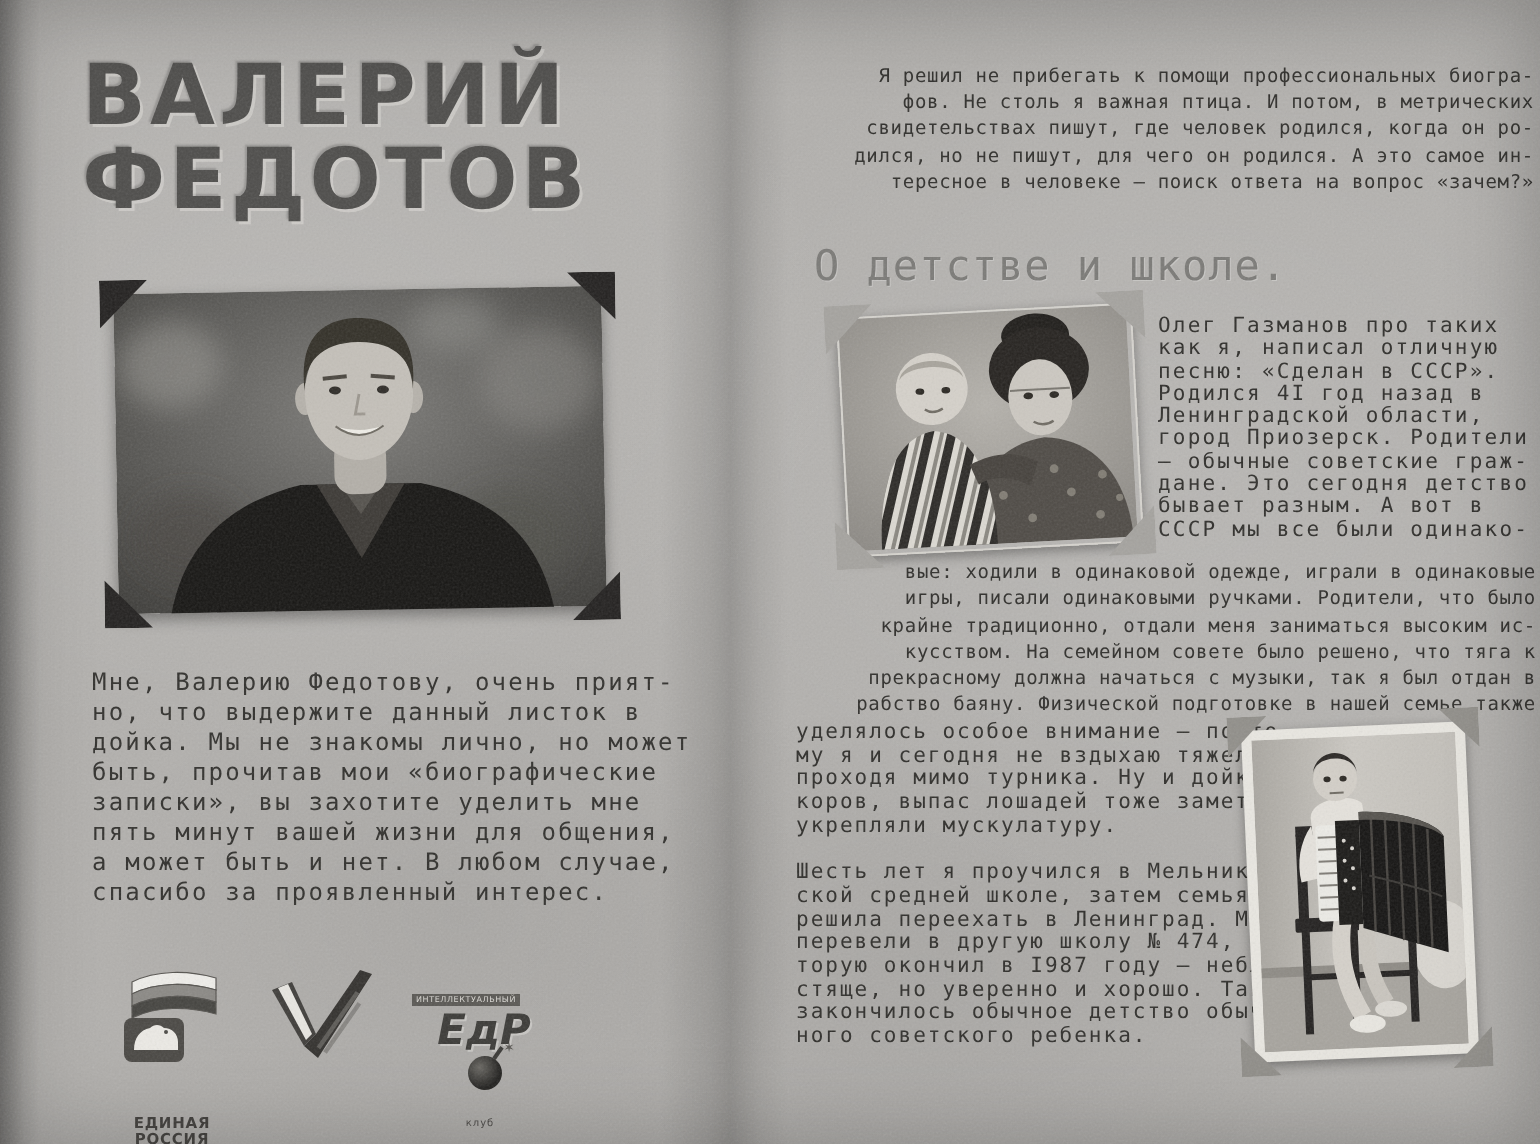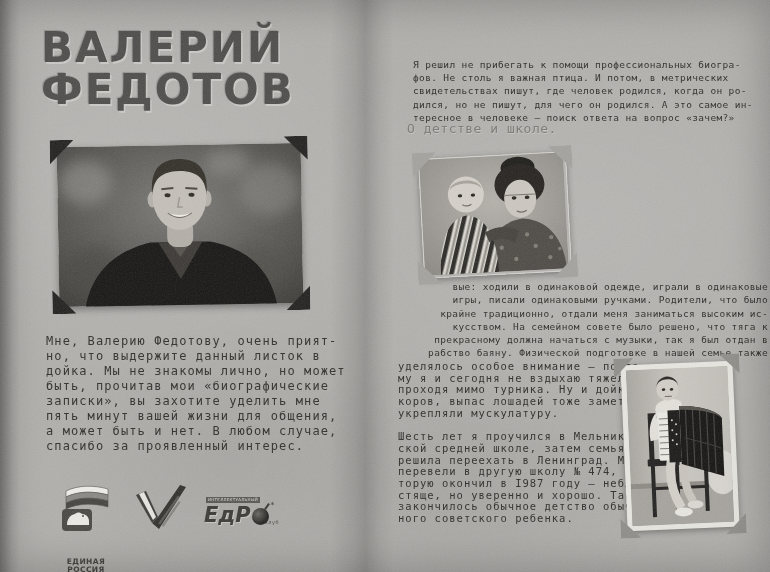--- a/index.html
+++ b/index.html
@@ -44,29 +44,29 @@
 
   .left-intro{position:absolute;left:46px;top:334px;width:310px;font-size:12px;line-height:15px;letter-spacing:1.1px;color:#31302d;z-index:6;}
 
   .logos{position:absolute;left:54px;top:483px;height:66px;z-index:6;display:flex;align-items:flex-start;gap:14px;}
   .er-logo{width:64px;text-align:center;}
   .er-text{font-family:"DejaVu Sans","Liberation Sans",sans-serif;font-weight:bold;font-size:7.5px;line-height:8px;letter-spacing:0.4px;color:#403e3b;white-space:pre-line;margin-top:17px;}
   .v-logo{width:58px;height:58px;position:relative;}
   .edro-logo{width:76px;position:relative;padding-top:3px;}
   .edro-top{display:inline-block;background:#5a5854;color:#d9d7d2;font-family:"DejaVu Sans","Liberation Sans",sans-serif;font-size:4px;line-height:6px;letter-spacing:0.3px;padding:0 2px;margin-left:2px;}
   .edro-main{font-family:"DejaVu Sans","Liberation Sans",sans-serif;font-weight:bold;font-style:italic;font-size:21px;line-height:20px;color:#3b3a37;text-shadow:1px 1px 0 rgba(240,240,235,0.4);}
-  .edro-row{display:flex;align-items:center;}
+  .edro-row{display:flex;align-items:center;flex-direction:column;}
   .edro-sub{font-family:"DejaVu Sans","Liberation Sans",sans-serif;font-size:5px;color:#4a4845;letter-spacing:0.5px;margin-left:-4px;margin-top:14px;}
   .bomb{width:17px;height:17px;border-radius:50%;background:radial-gradient(circle at 35% 35%, #6a6863, #232220 65%);position:relative;margin-left:1px;margin-top:3px;}
   .bomb::before{content:"";position:absolute;right:1px;top:-5px;width:2px;height:7px;background:#3a3936;transform:rotate(35deg);}
   .bomb::after{content:"✶";position:absolute;right:-6px;top:-9px;font-size:8px;color:#55534f;}
 
   
-  .opening{position:absolute;left:413px;top:58px;width:354px;font-size:9.5px;line-height:13.2px;letter-spacing:0.35px;color:#2f2e2b;z-index:6;}
-  .section-header{position:absolute;left:407px;top:121px;margin:0;font-weight:normal;font-size:13px;letter-spacing:0.5px;color:#7b7a77;z-index:6;text-shadow:0.5px 0.5px 0 rgba(255,255,255,0.25);}
+  .opening{position:absolute;left:413px;top:32px;width:354px;font-size:9.5px;line-height:13.2px;letter-spacing:0.35px;color:#2f2e2b;z-index:6;text-align:right;}
+  .section-header{position:absolute;left:407px;top:121px;margin:0;font-weight:normal;font-size:21px;letter-spacing:0.5px;color:#7b7a77;z-index:6;text-shadow:0.5px 0.5px 0 rgba(255,255,255,0.25);}
   .col1{position:absolute;left:579px;top:158px;width:190px;font-size:10.5px;line-height:11.3px;letter-spacing:1.1px;color:#2f2e2b;z-index:6;}
   .full-block{position:absolute;left:398px;top:280px;width:370px;font-size:9.5px;line-height:13.3px;letter-spacing:0.35px;color:#2f2e2b;z-index:6;text-align:right;}
   .col2{position:absolute;left:398px;top:361px;width:266px;font-size:10.5px;line-height:11.7px;letter-spacing:1.0px;color:#2f2e2b;z-index:6;}
 </style>
 </head>
 <body>
 
 <div class="canvas">
   <div class="edge-left"></div>
   <div class="gutter"></div>
@@ -211,20 +211,30 @@
       <ellipse cx="52" cy="38" rx="2.2" ry="1.6" fill="#2b2823"></ellipse>
       <path d="M41,47 Q45,50 50,47" stroke="#6e6a62" stroke-width="1.2" fill="none"></path>
       <path d="M62,76 C74,70 86,70 96,76 L92,88 C82,82 72,82 66,86 Z" fill="#46423d"></path>
     </svg>
     <div class="mount tl"></div>
     <div class="mount tr"></div>
     <div class="mount bl"></div>
     <div class="mount br"></div>
   </div>
 
+  <div class="col1 pre">Олег Газманов про таких
+как я, написал отличную
+песню: «Сделан в СССР».
+Родился 4I год назад в
+Ленинградской области,
+город Приозерск. Родители
+— обычные советские граж-
+дане. Это сегодня детство
+бывает разным. А вот в
+СССР мы все были одинако-</div>
   <div class="full-block pre">вые: ходили в одинаковой одежде, играли в одинаковые
 игры, писали одинаковыми ручками. Родители, что было
 крайне традиционно, отдали меня заниматься высоким ис-
 кусством. На семейном совете было решено, что тяга к
 прекрасному должна начаться с музыки, так я был отдан в
 рабство баяну. Физической подготовке в нашей семье также</div>
   <div class="col2 pre">уделялось особое внимание — поэто-
 му я и сегодня не вздыхаю тяжело,
 проходя мимо турника. Ну и дойка
 коров, выпас лошадей тоже заметно

